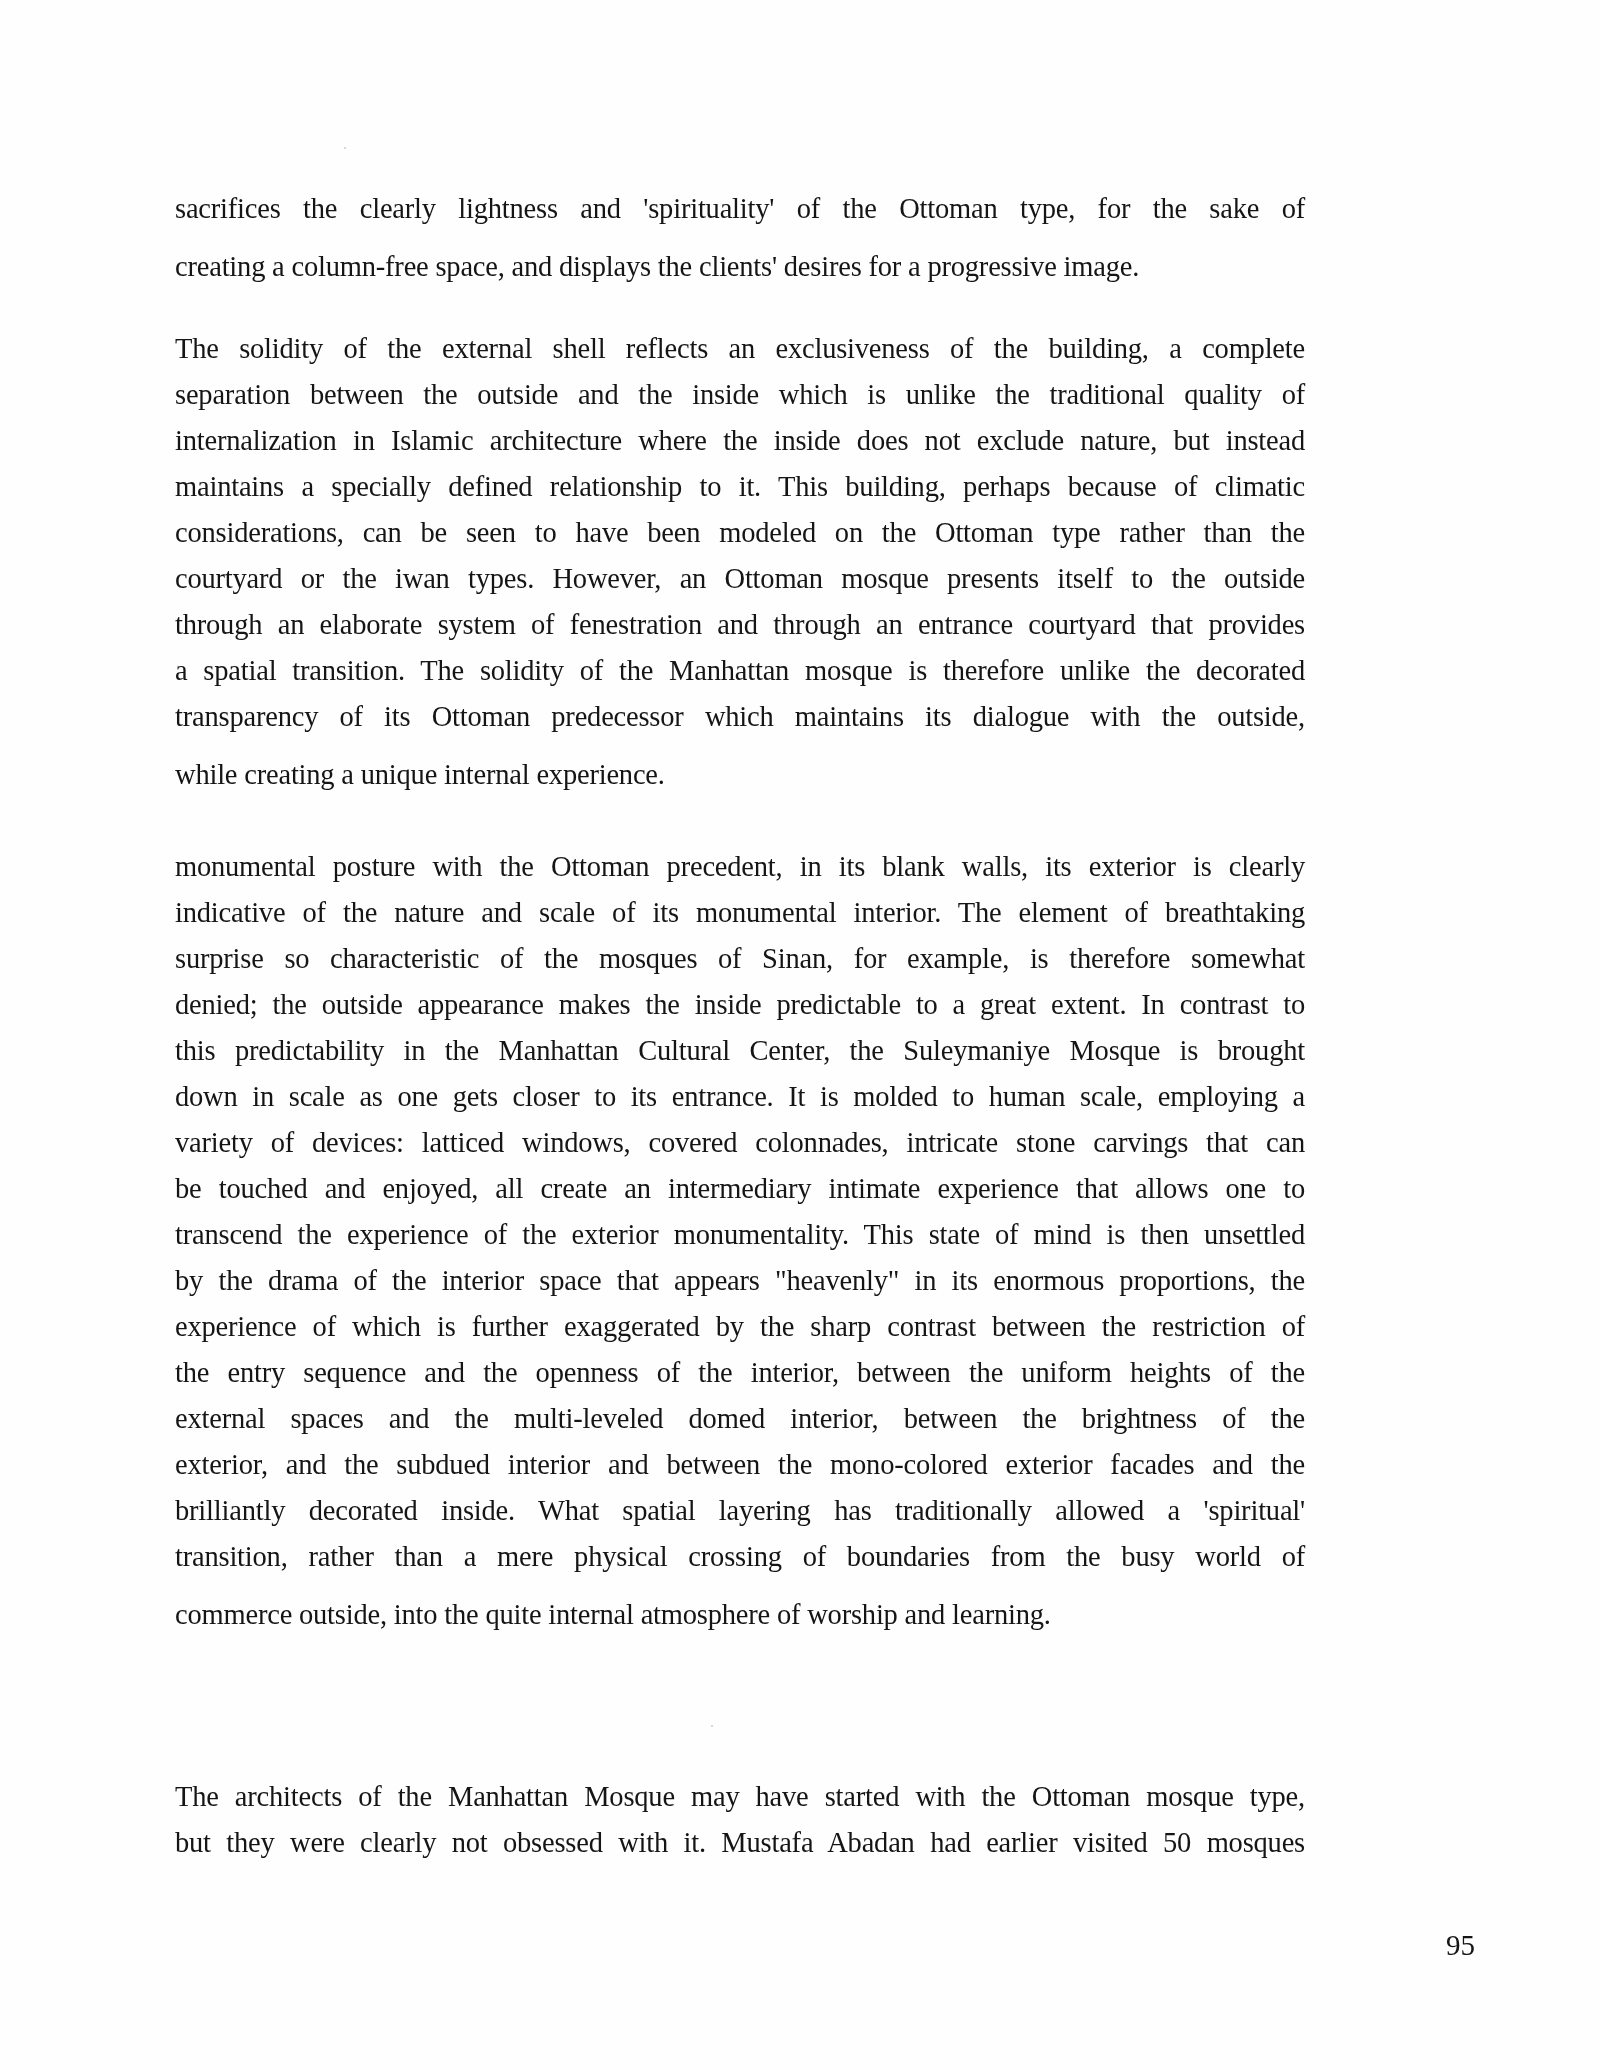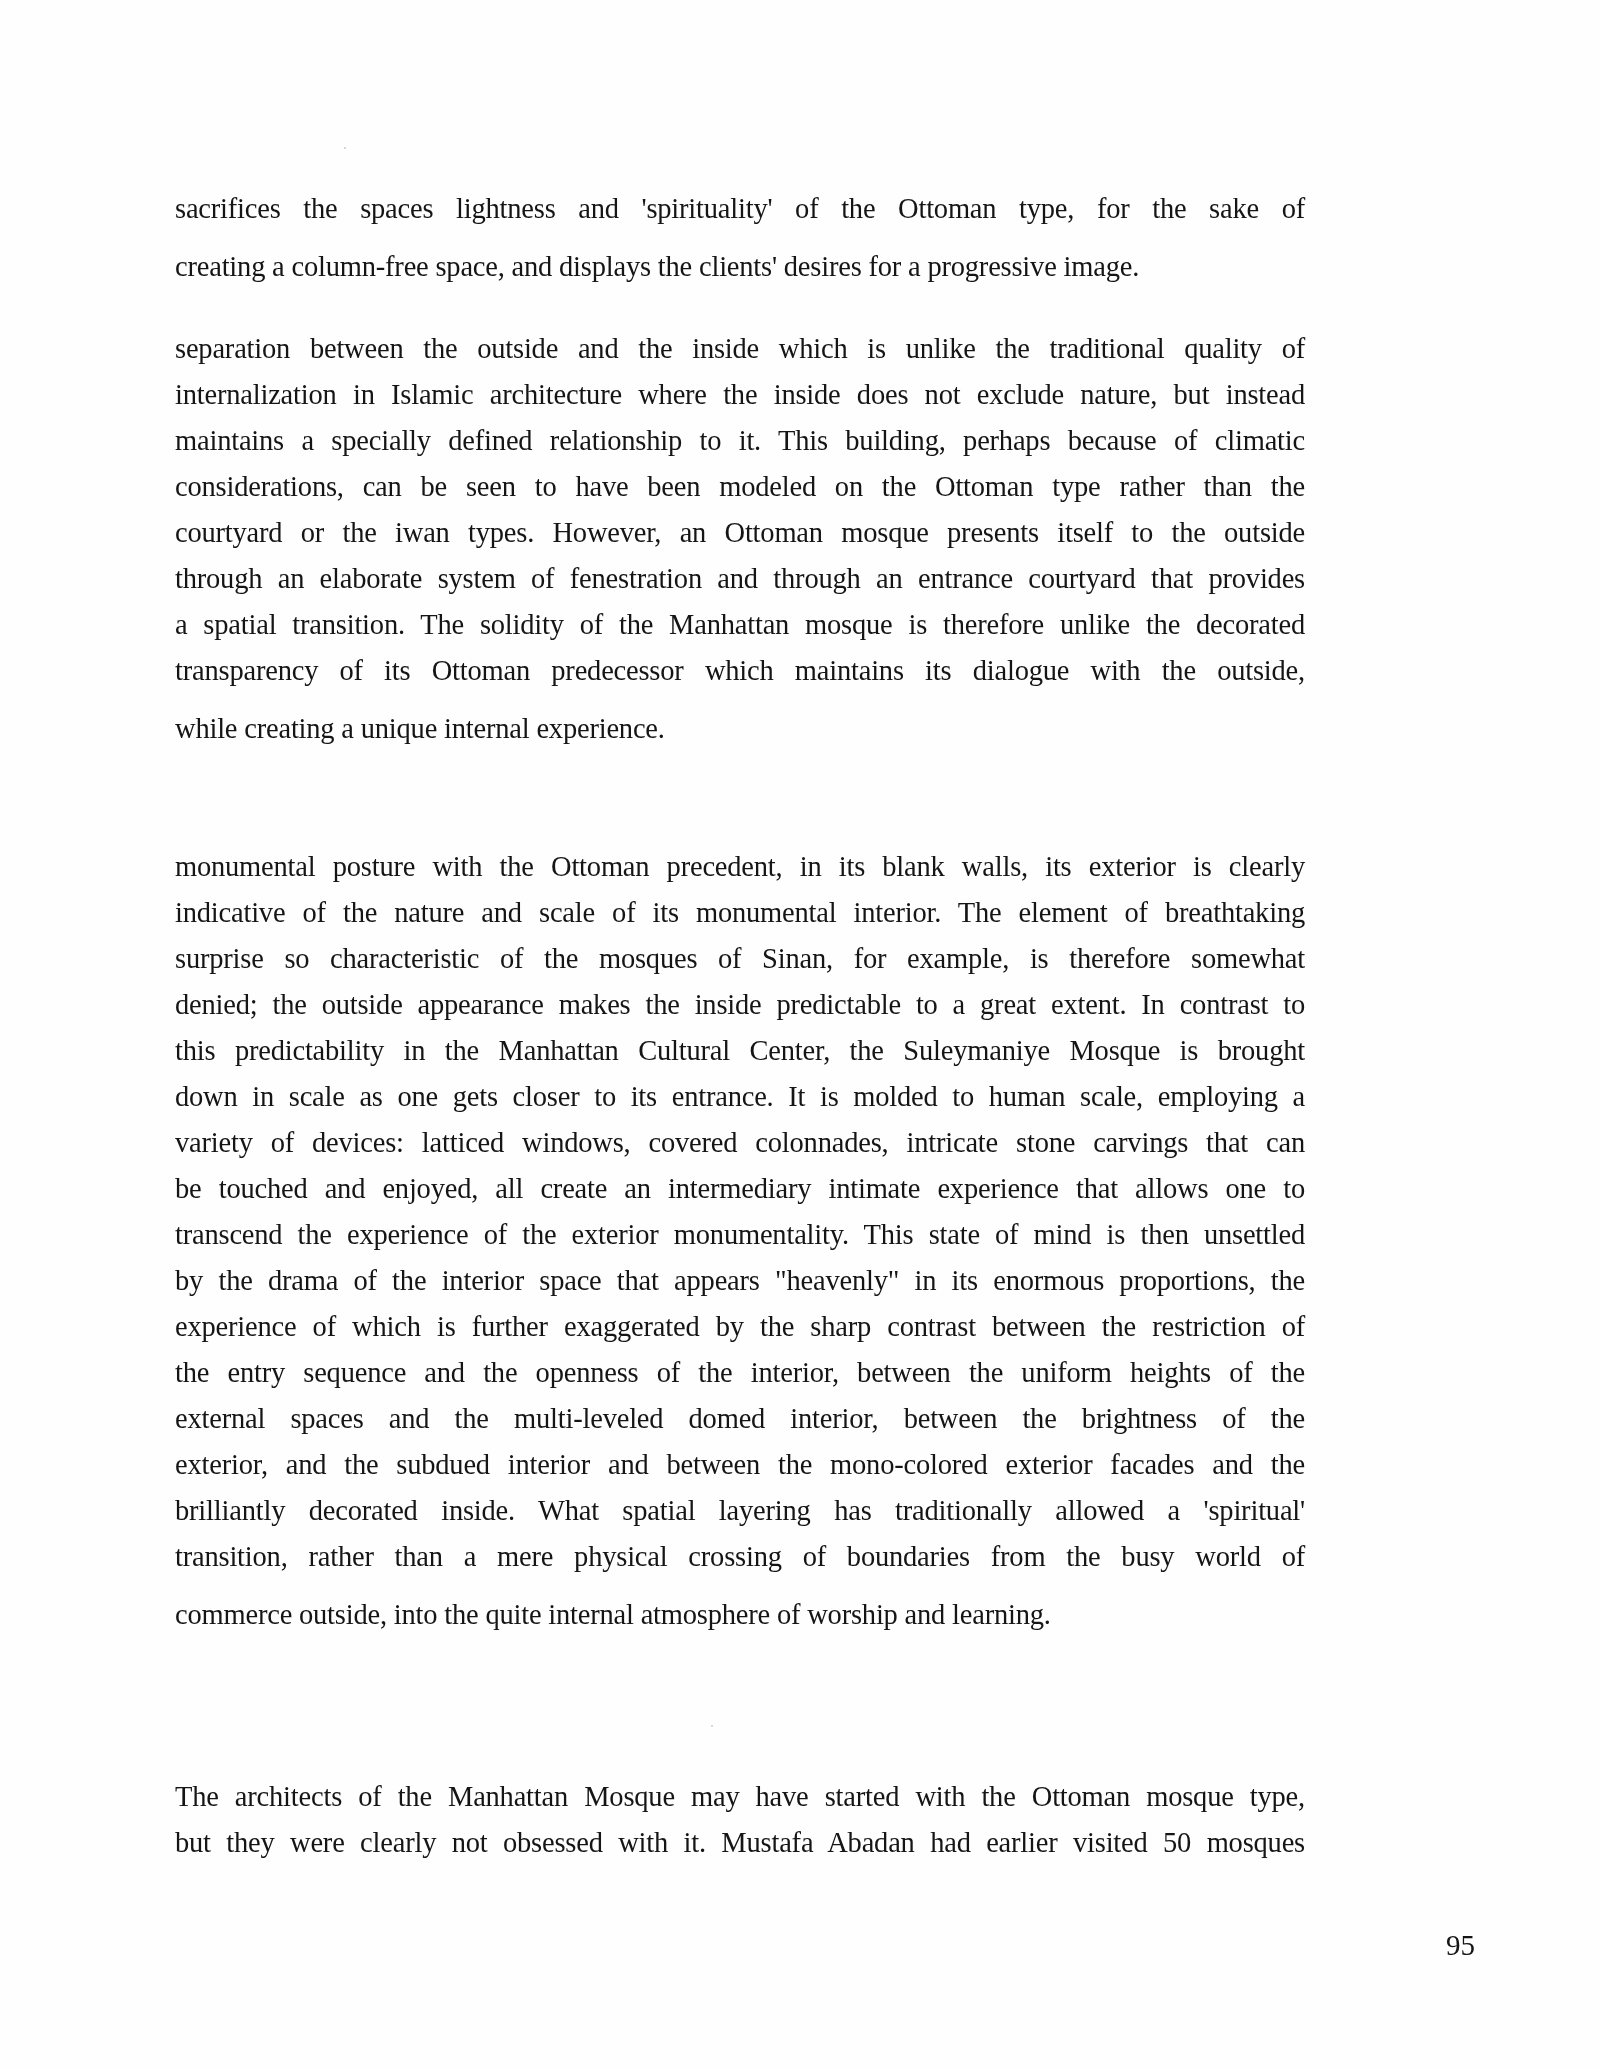--- a/index.html
+++ b/index.html
@@ -62,25 +62,26 @@
       background: #c8c8c8;
       border-radius: 1px;
     }
   </style>
 </head>
 <body>
 
 <div class="page">
 
   <div class="paragraph" id="p1">
-    <span class="line">sacrifices the spaces lightness and 'spirituality' of the Ottoman type, for the sake of</span>
+    <span class="line">sacrifices the clearly lightness and 'spirituality' of the Ottoman type, for the sake of</span>
     <span class="line last">creating a column-free space, and displays the clients' desires for a progressive image.</span>
   </div>
 
   <div class="paragraph" id="p2">
+    <span class="line">The solidity of the external shell reflects an exclusiveness of the building, a complete</span>
     <span class="line">separation between the outside and the inside which is unlike the traditional quality of</span>
     <span class="line">internalization in Islamic architecture where the inside does not exclude nature, but instead</span>
     <span class="line">maintains a specially defined  relationship to it.  This building, perhaps because of climatic</span>
     <span class="line">considerations, can be seen to have been modeled on the Ottoman type rather than the</span>
     <span class="line">courtyard or the iwan types. However, an Ottoman mosque presents itself to the outside</span>
     <span class="line">through an elaborate system of fenestration and through an entrance courtyard that provides</span>
     <span class="line">a spatial transition. The solidity of the Manhattan mosque is therefore unlike the decorated</span>
     <span class="line">transparency of its Ottoman predecessor which maintains its dialogue with the outside,</span>
     <span class="line last">while creating a unique internal experience.</span>
   </div>

